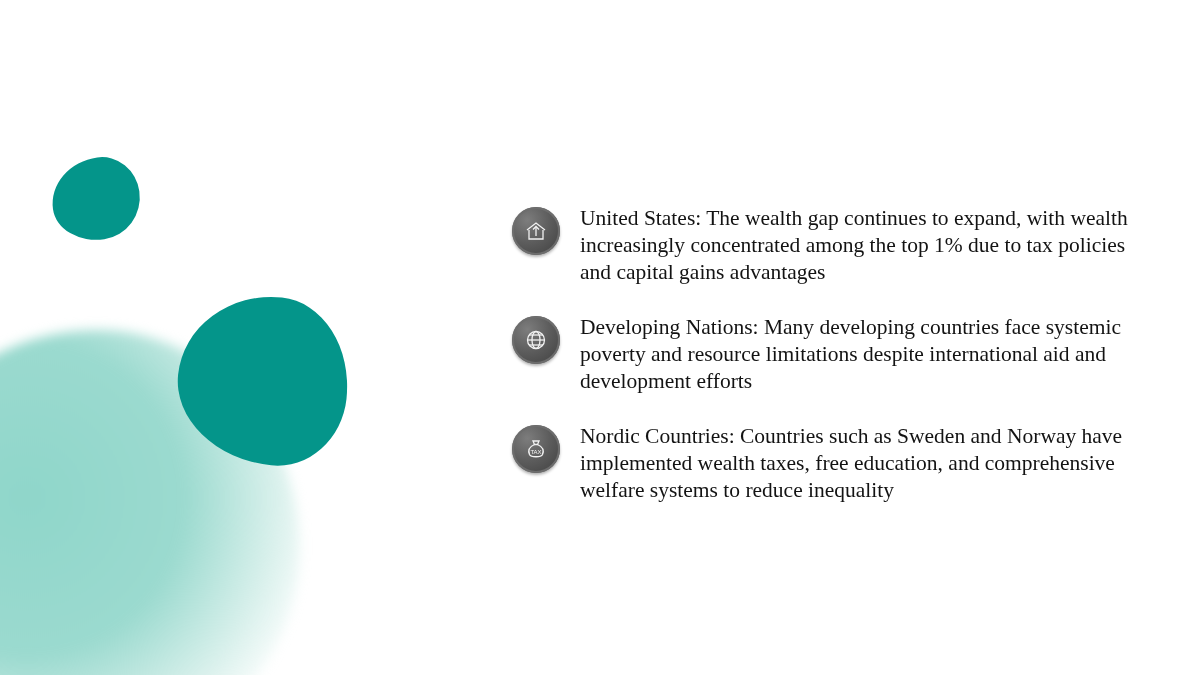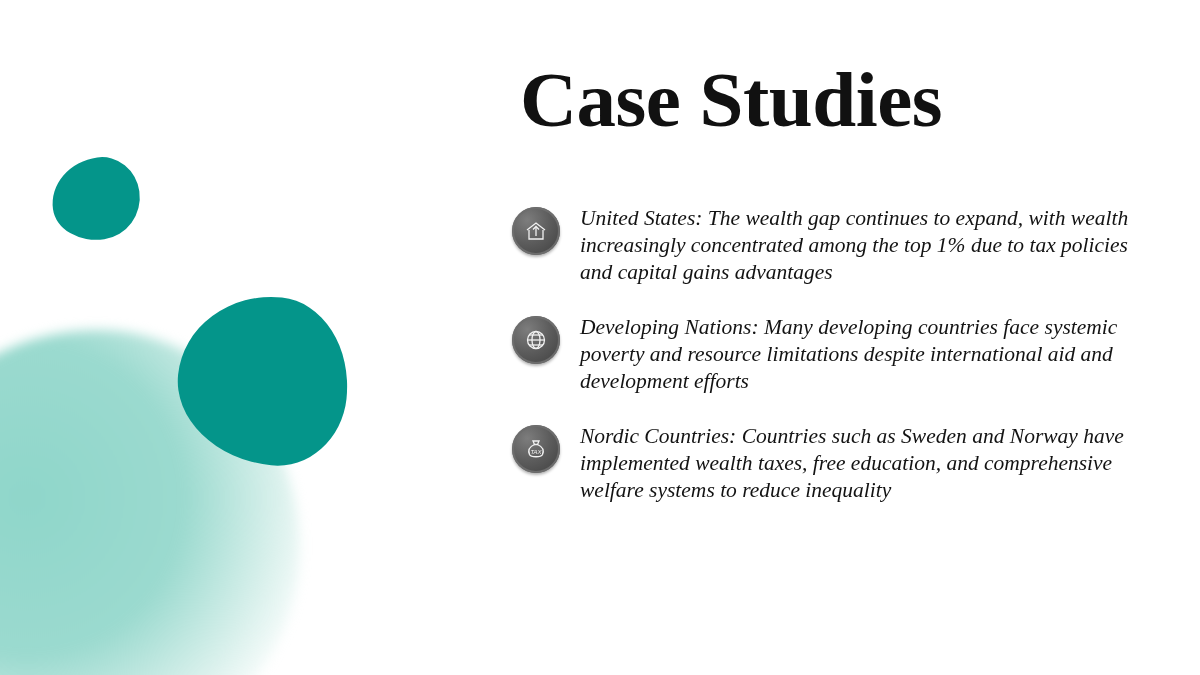--- a/index.html
+++ b/index.html
@@ -86,21 +86,20 @@
   .bullets {
     position: absolute;
     left: 0;
     top: 205px;
     width: 632px;
   }
   .bullet {
     display: flex;
     align-items: flex-start;
     margin-bottom: 28px;
-    font-style: italic;
   }
   .bullet:last-child { margin-bottom: 0; }
 
   .icon-badge {
     flex: 0 0 auto;
     width: 48px;
     height: 48px;
     margin-right: 20px;
     margin-top: 2px;
     border-radius: 50%;
@@ -126,21 +125,20 @@
 <div class="slide">
 
   <div class="deco-layer">
     <div class="blob-soft"></div>
     <div class="blob-small"></div>
     <div class="blob-big"></div>
   </div>
 
   <div class="content">
 
-    <div class="title">Case Studies</div>
 
     <div class="bullets">
 
       <div class="bullet">
         <span class="icon-badge">
           <svg width="30" height="30" viewBox="0 0 30 30" fill="none" stroke="#f2f2f2" stroke-width="1.3">
             <path d="M6 14 L15 7 L24 14"></path>
             <path d="M8 14 V23 H22 V14"></path>
             <path d="M15 20 V11"></path>
             <path d="M12 13.5 L15 10.5 L18 13.5"></path>

